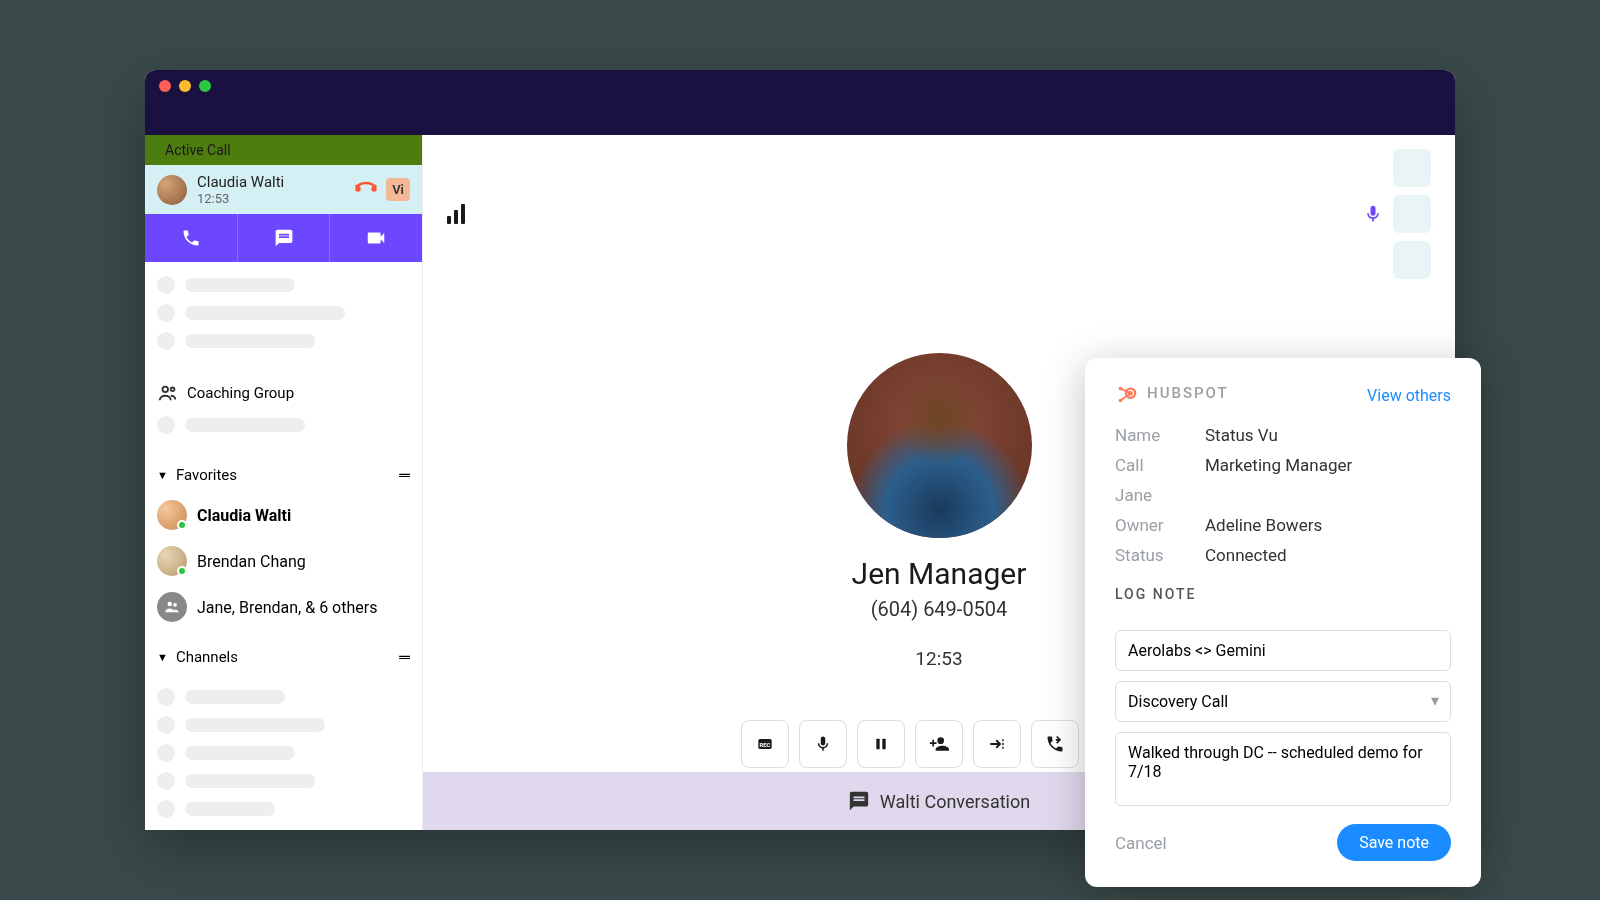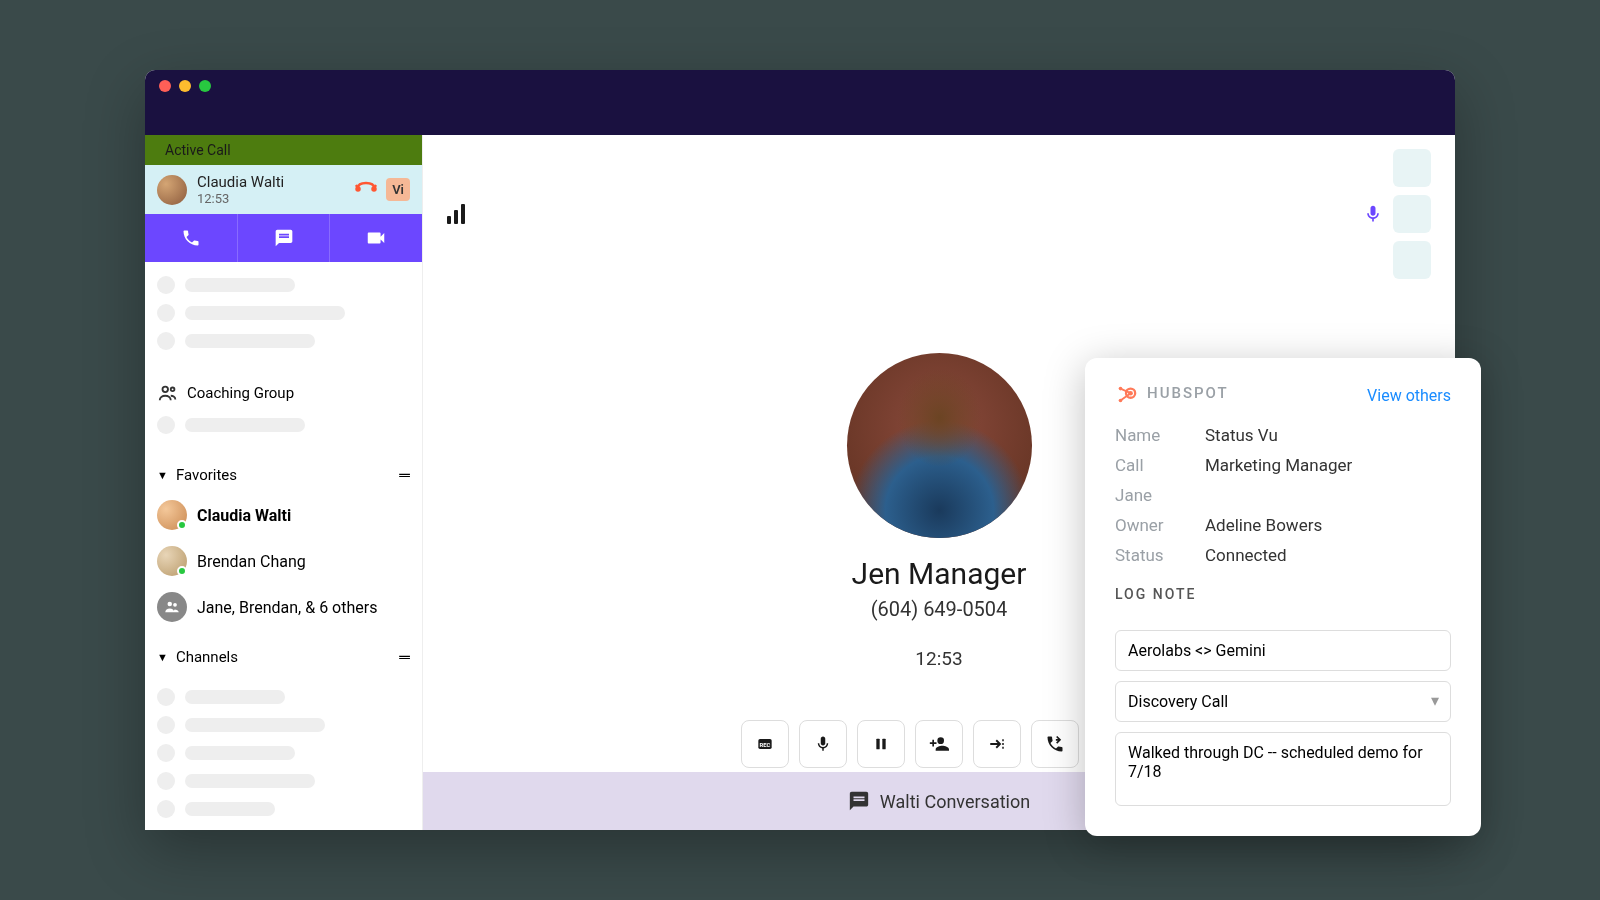--- a/index.html
+++ b/index.html
@@ -324,14 +324,18 @@
         <div class="crm-value">Adeline Bowers</div>
       </div>
     <div class="crm-row">
         <div class="crm-label">Status</div>
         <div class="crm-value">Connected</div>
       </div>
     <div class="log-header">LOG NOTE</div>
     <input class="crm-input" value="Aerolabs &lt;&gt; Gemini" style="">
     <div class="crm-select"><input class="crm-input" readonly="" value="Discovery Call" style=""></div>
     <textarea class="crm-textarea" style="">Walked through DC -- scheduled demo for 7/18</textarea>
+    <div class="crm-actions">
+      <span class="cancel-btn">Cancel</span>
+      <button class="save-btn">Save note</button>
+    </div>
   </div>
 </div>
 
 </body></html>

